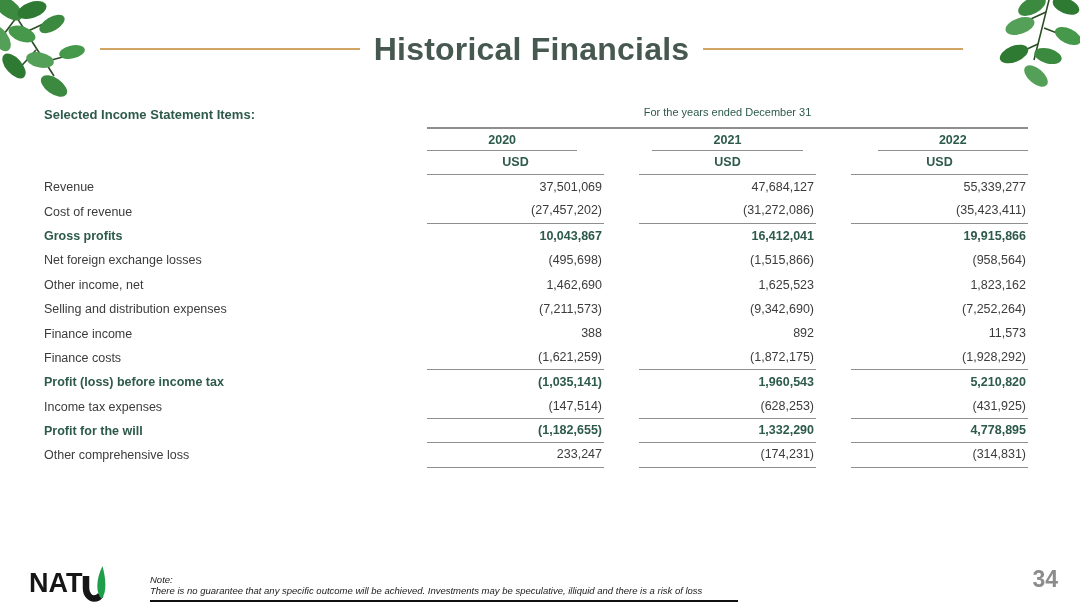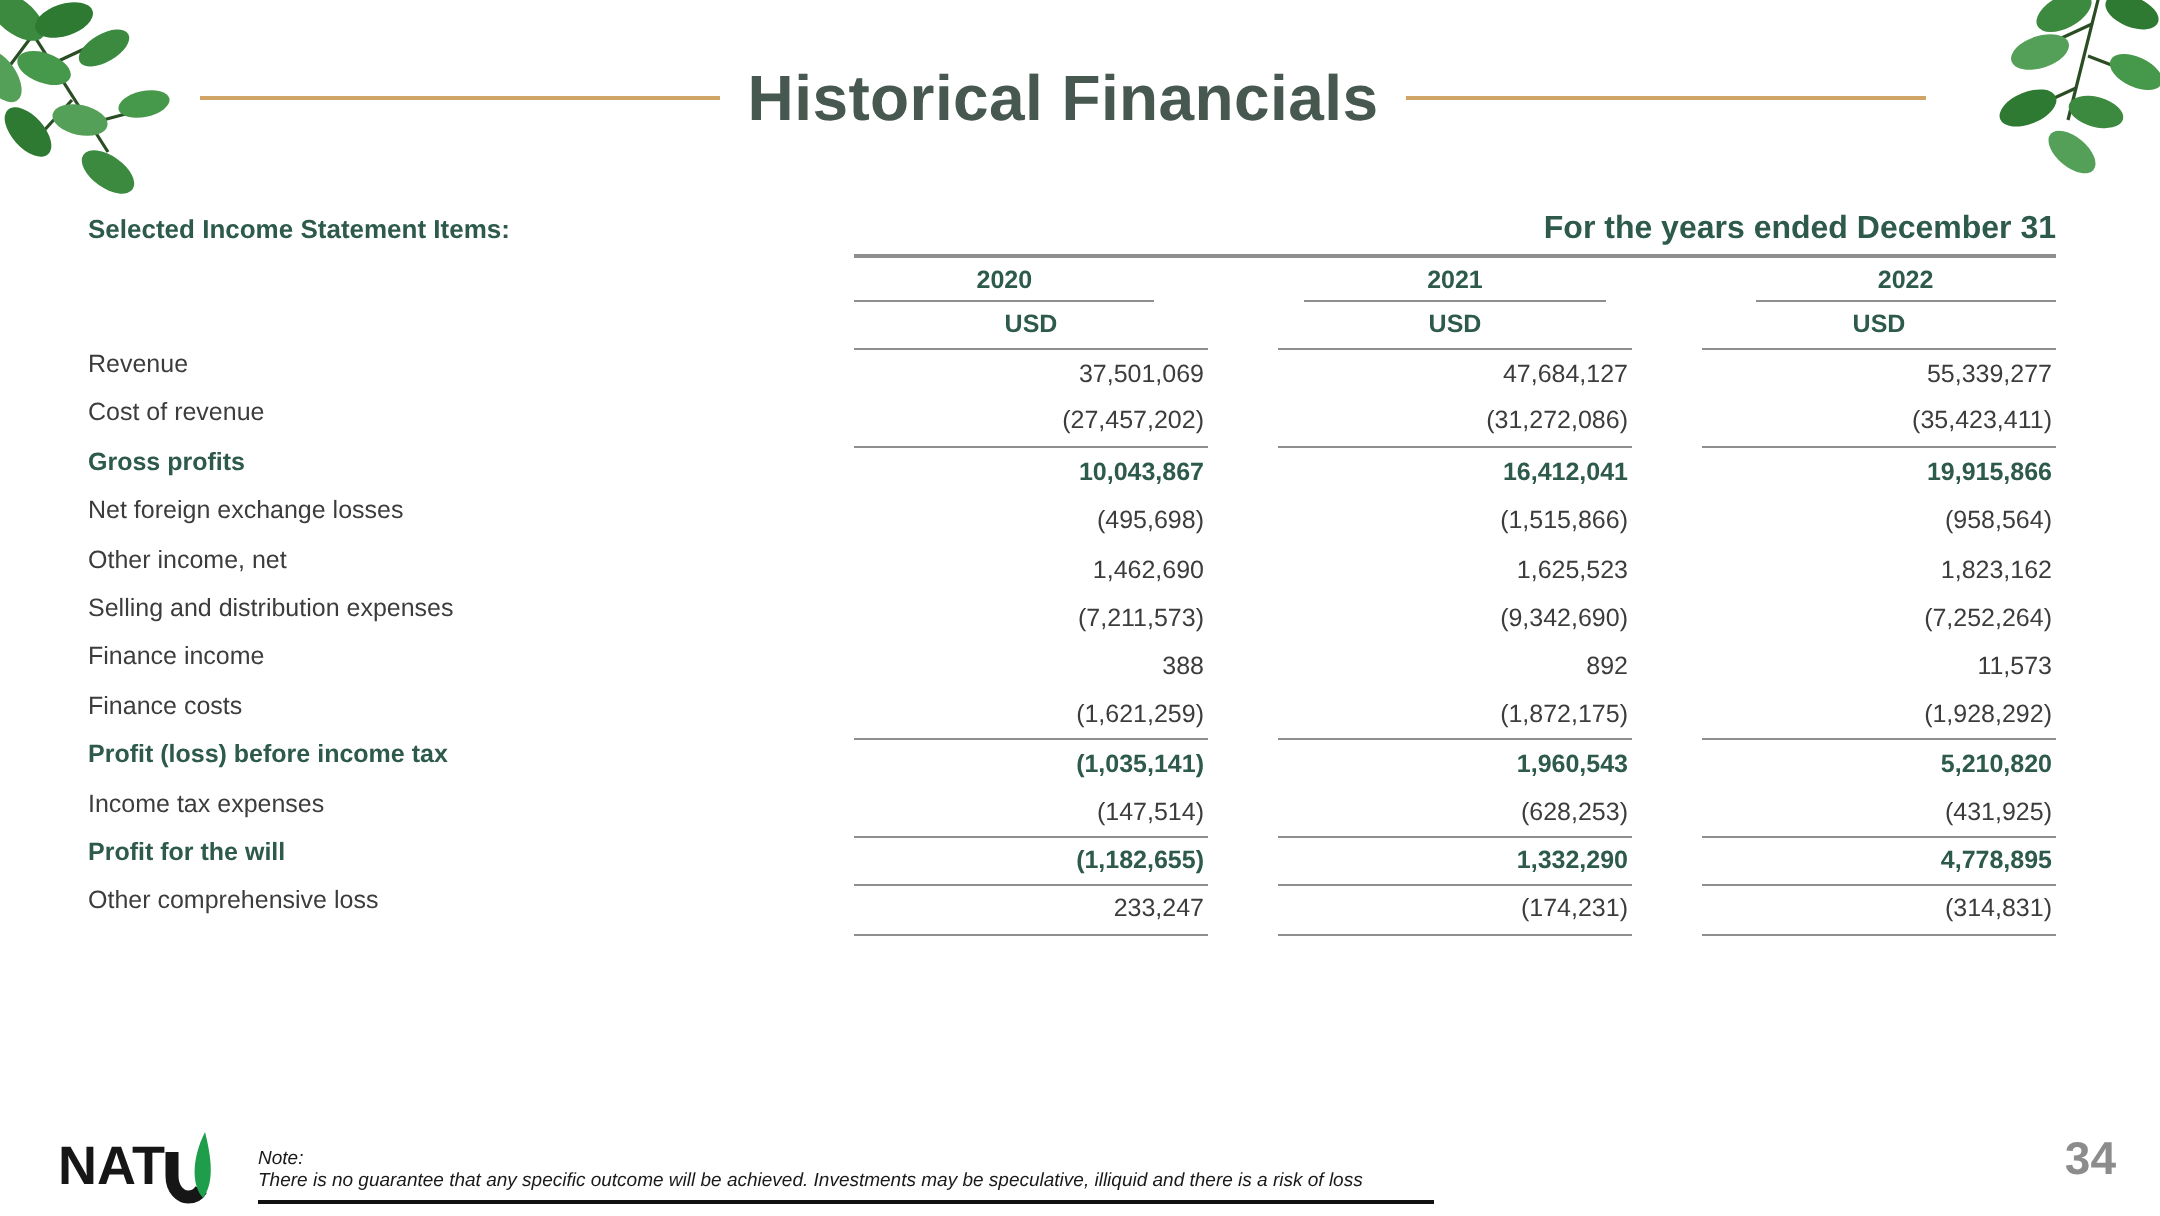--- a/index.html
+++ b/index.html
@@ -30,43 +30,43 @@
     margin:0 14px;font-size:32px;font-weight:bold;color:var(--title-green);
     letter-spacing:0.2px;white-space:nowrap;
   }
   
   .fin-table{position:absolute;left:44px;top:106px;width:984px;color:var(--body-text);font-size:12.5px;}
   .thead{display:flex;}
   .th-left{flex:1;padding-top:1px;}
   .left-header{font-weight:bold;color:var(--table-green);font-size:13px;}
   .th-cols{width:601px;}
   .group-header{
-    text-align:right;font-weight:bold;color:var(--table-green);
-    font-size:16px;height:21px;
+    text-align:center;font-weight:normal;color:var(--table-green);
+    font-size:11px;height:21px;
   }
   .hdr-row{display:flex;height:24px;align-items:center;}
   .years-row{border-top:2px solid var(--rule);gap:40px;}
   .ycell{
     width:177px;text-align:center;font-weight:bold;color:var(--table-green);
     border-bottom:1.5px solid var(--rule);height:100%;line-height:23px;
   }
   .ycell + .ycell{margin-left:35px;}
-  .tbody .trow{display:flex;height:24.4px;}
+  .tbody .trow{display:flex;height:24.4px;align-items:center;}
   .tlabel{flex:1;white-space:nowrap;}
   .tval{width:177px;text-align:right;padding-right:2px;height:100%;line-height:24.4px;}
   .tval + .tval{margin-left:35px;}
   .trow.bold .tlabel,.trow.bold .tval{font-weight:bold;color:var(--table-green);}
   .trow.underline .tval{border-bottom:1px solid var(--rule);line-height:23px;}
   
   .logo{position:absolute;left:29px;top:564px;display:flex;align-items:center;}
   .logo-nat{
     font-size:27px;font-weight:900;color:#161616;letter-spacing:0px;line-height:1;
   }
   .logo-u-svg{display:block;margin-left:-1px;}
-  .note{position:absolute;left:129px;top:575px;width:588px;color:#1a1a1a;}
+  .note{position:absolute;left:150px;top:575px;width:588px;color:#1a1a1a;}
   .note-label{font-size:9.5px;font-style:italic;line-height:1.15;}
   .note-text{font-size:9.5px;font-style:italic;line-height:1.15;white-space:nowrap;}
   .note-divider{margin-top:3px;height:2px;background:#111111;width:588px;}
   .page-number{
     position:absolute;right:22px;top:566px;font-size:23px;font-weight:bold;
     color:var(--page-gray);
   }
 </style>
 </head>
 <body>

